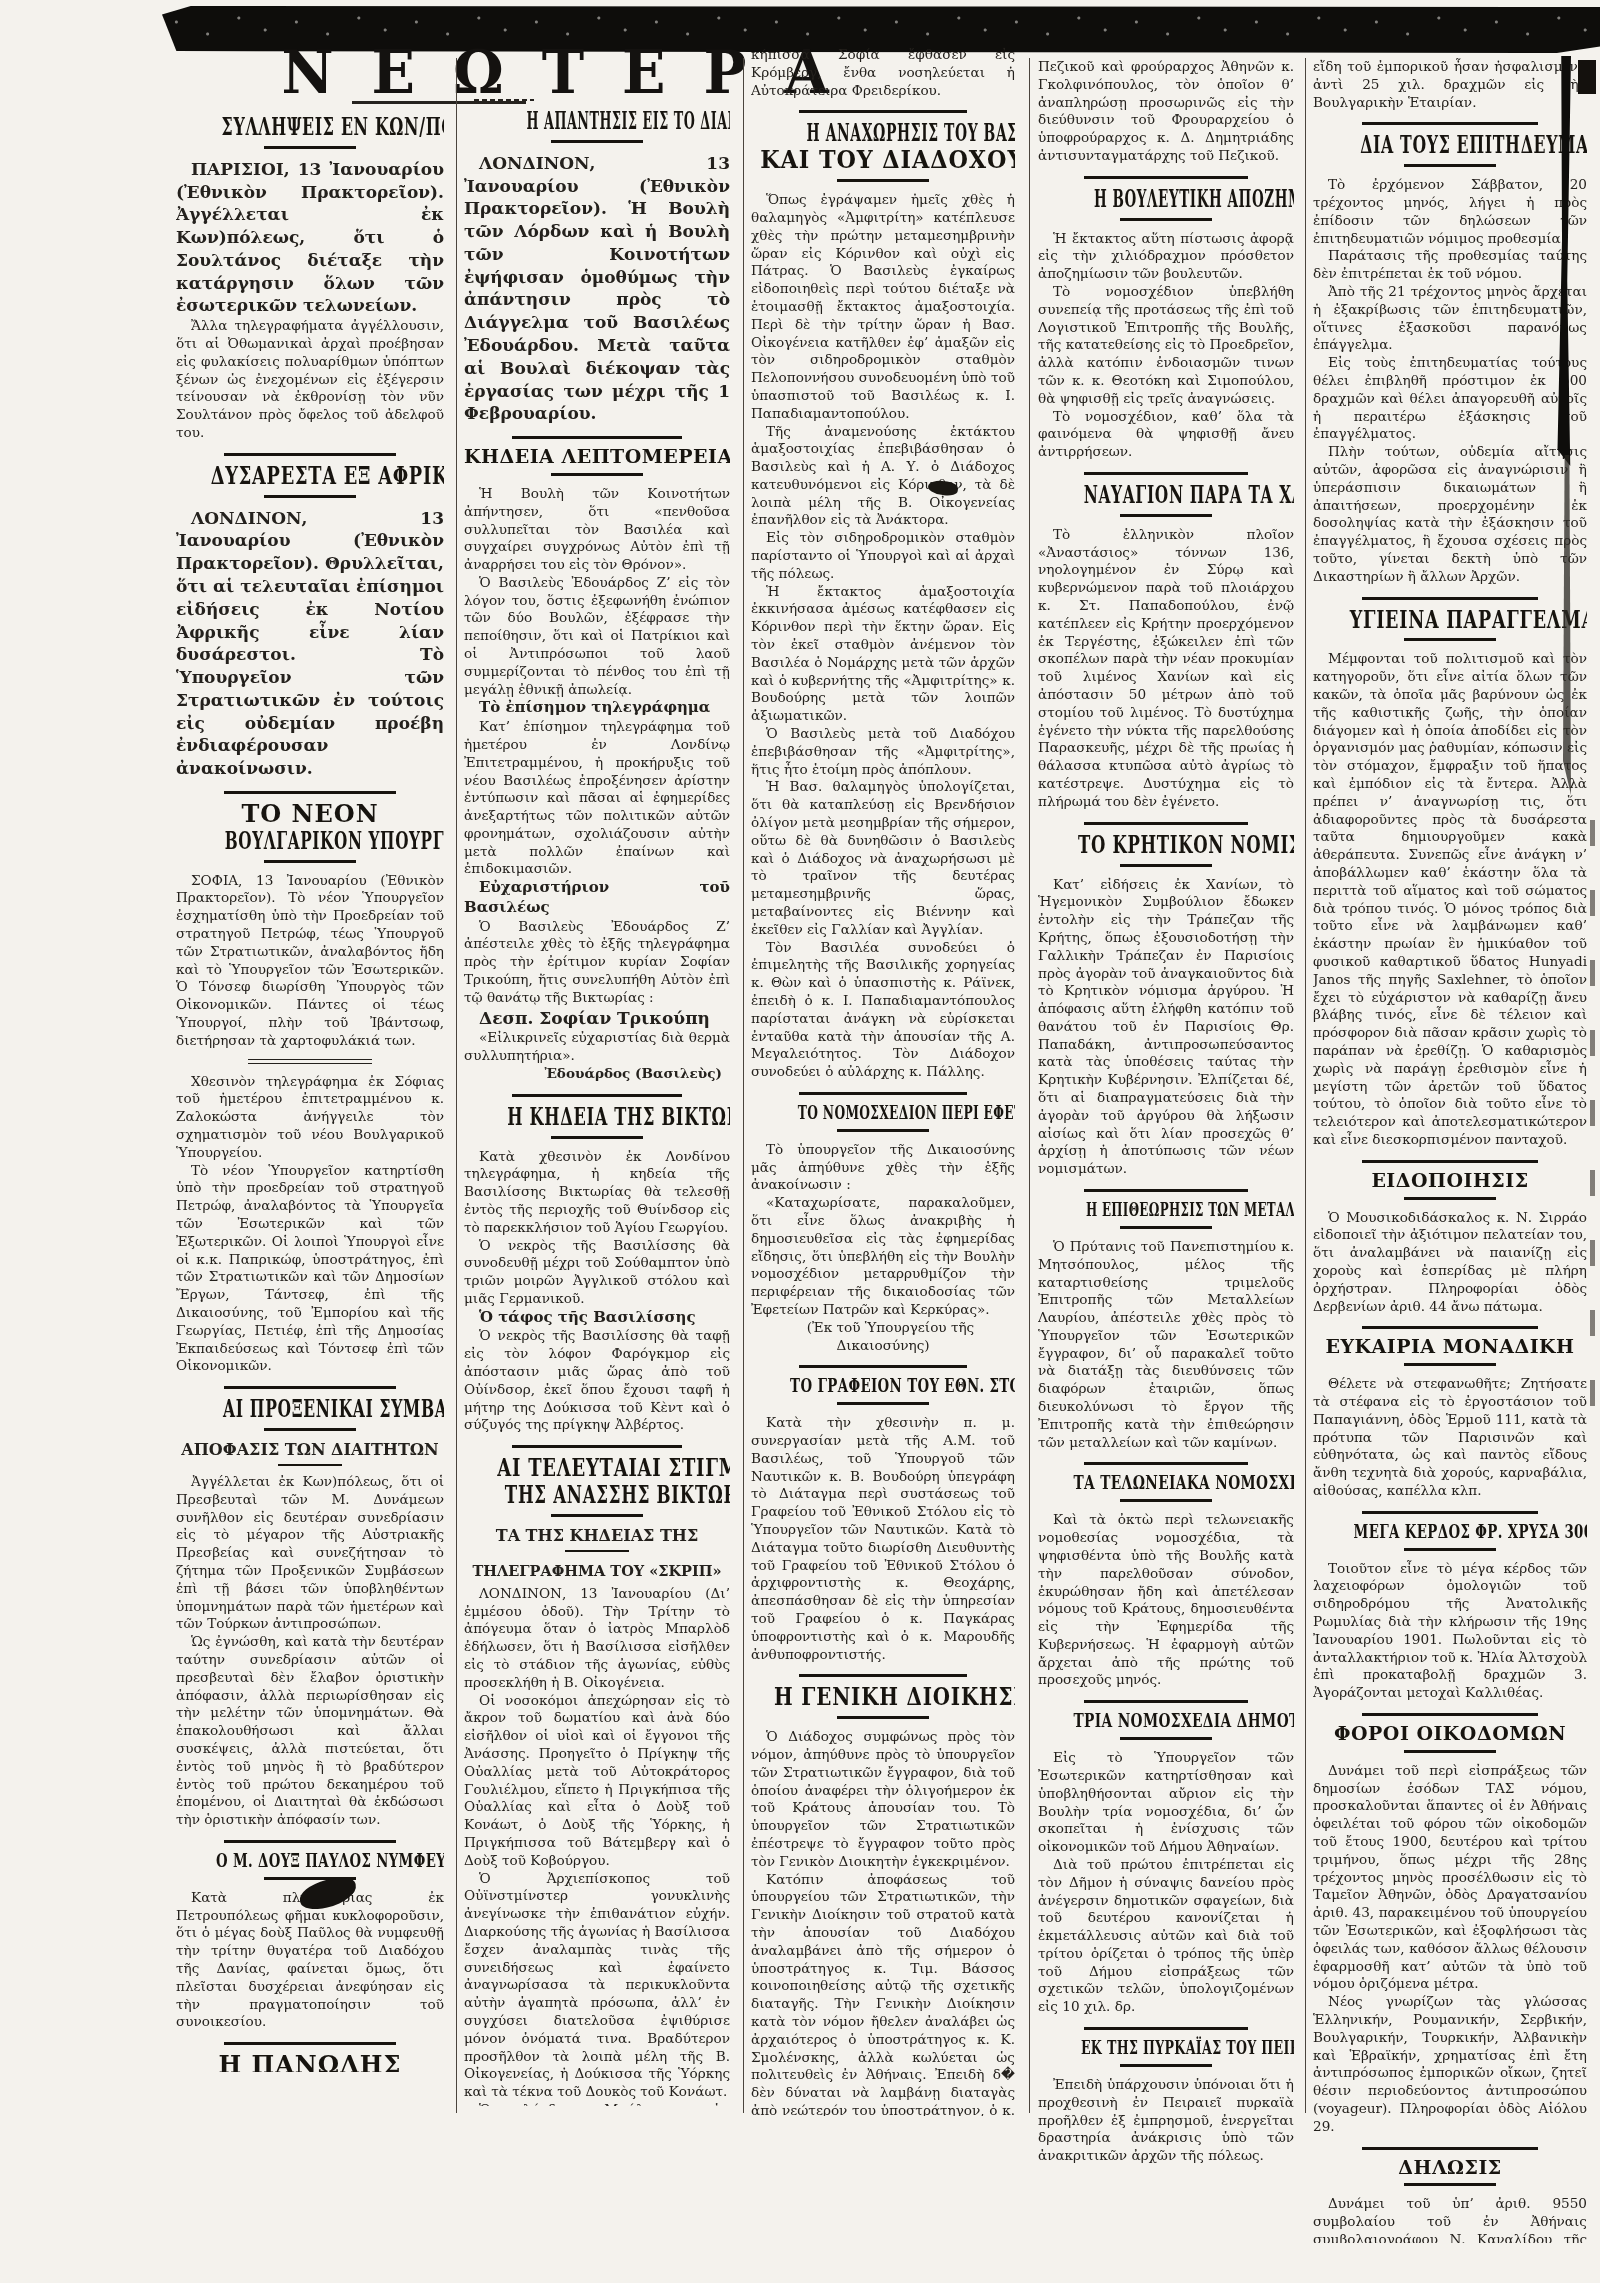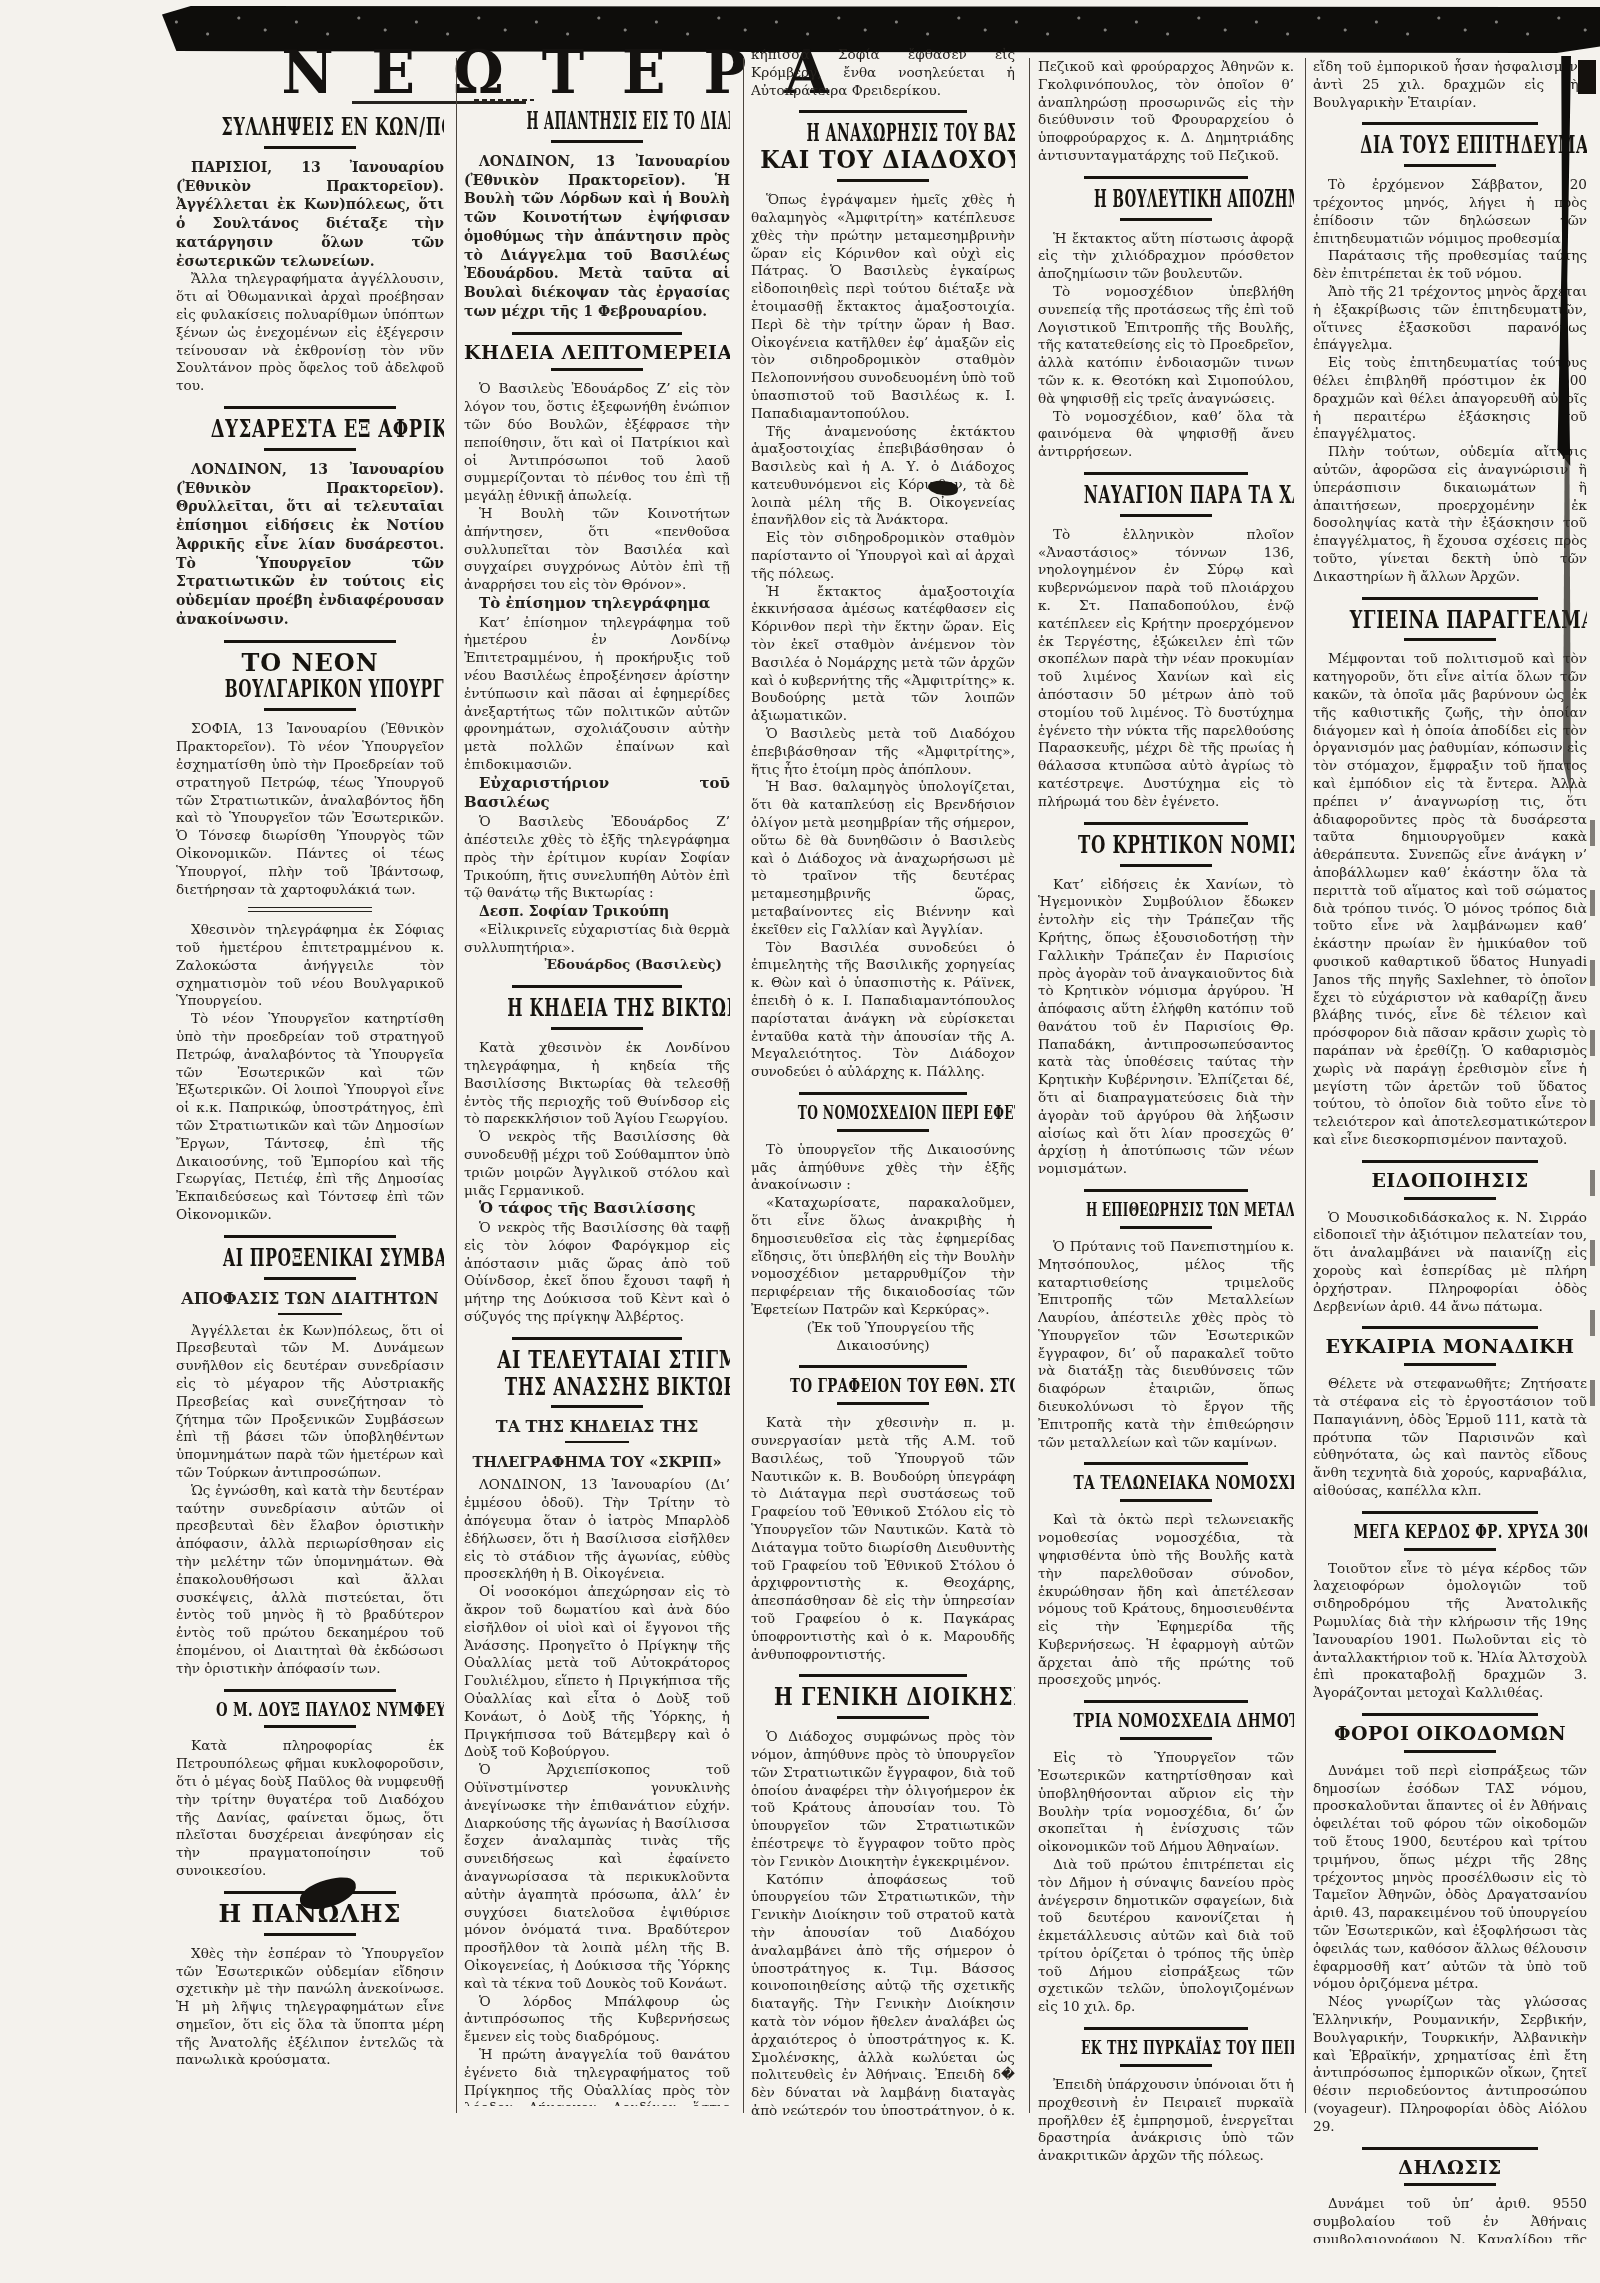--- a/index.html
+++ b/index.html
@@ -24,21 +24,21 @@
   .vrule{position:absolute;top:58px;width:1px;height:2055px;background:#4a443d;}
   
   .col{position:absolute;text-align:justify;font-size:13.6px;line-height:1.31;overflow:hidden;}
   .c1{left:176px;top:112px;width:268px;height:1960px;}
   .c2{left:464px;top:106px;width:266px;height:2000px;}
   .c3{left:751px;top:46px;width:264px;height:2070px;}
   .c4{left:1038px;top:58px;width:256px;height:2185px;}
   .c5{left:1313px;top:58px;width:274px;height:2185px;}
   .col p{margin:0;text-indent:15px;}
   .col p.cont{text-indent:0;}
-  .col p.boldp{font-weight:bold;font-size:14px;line-height:1.34;}
+  .col p.boldp{font-weight:bold;font-size:17px;line-height:1.34;}
   .lead{font-weight:normal;margin-top:12px;}
   .sep{width:64%;height:3px;background:#17140f;margin:11px auto 7px;}
   .headline{text-align:center;font-weight:bold;margin:2px 0 0;color:#17140f;}
   .h-lg{font-size:24px;line-height:1.12;letter-spacing:1px;}
   .h-md{font-size:19px;line-height:1.15;letter-spacing:.5px;}
   .h-line{white-space:nowrap;}
   .underline{width:92px;height:3px;background:#17140f;margin:5px auto 9px;}
   .underline.thin{width:64px;height:2px;margin:3px auto 7px;}
   .subhead{text-align:center;font-weight:bold;font-size:16px;margin:4px 0 0;white-space:nowrap;}
   .kicker{text-align:center;font-weight:bold;font-size:14.5px;margin:10px 0 4px;white-space:nowrap;}
@@ -121,22 +121,22 @@
       <div class="headline h-lg">
         <div class="h-line fit" style="transform: scaleX(0.52988);">Η ΑΠΑΝΤΗΣΙΣ ΕΙΣ ΤΟ ΔΙΑΓΓΕΛΜΑ</div>
       </div>
       <div class="underline"></div>
       <p class="boldp">ΛΟΝΔΙΝΟΝ, 13 Ἰανουαρίου (Ἐθνικὸν Πρακτορεῖον). Ἡ Βουλὴ τῶν Λόρδων καὶ ἡ Βουλὴ τῶν Κοινοτήτων ἐψήφισαν ὁμοθύμως τὴν ἀπάντησιν πρὸς τὸ Διάγγελμα τοῦ Βασιλέως Ἐδουάρδου. Μετὰ ταῦτα αἱ Βουλαὶ διέκοψαν τὰς ἐργασίας των μέχρι τῆς 1 Φεβρουαρίου.</p>
       <div class="sep"></div>
       <div class="headline h-md">
         <div class="h-line fit">ΚΗΔΕΙΑ ΛΕΠΤΟΜΕΡΕΙΑΙ</div>
       </div>
       <div class="underline"></div>
+      <p>Ἡ Βουλὴ τῶν Κοινοτήτων ἀπήντησεν, ὅτι «πενθοῦσα συλλυπεῖται τὸν Βασιλέα καὶ συγχαίρει συγχρόνως Αὐτὸν ἐπὶ τῇ ἀναρρήσει του εἰς τὸν Θρόνον».</p>
       <p>Ὁ Βασιλεὺς Ἐδουάρδος Ζ’ εἰς τὸν λόγον του, ὅστις ἐξεφωνήθη ἐνώπιον τῶν δύο Βουλῶν, ἐξέφρασε τὴν πεποίθησιν, ὅτι καὶ οἱ Πατρίκιοι καὶ οἱ Ἀντιπρόσωποι τοῦ λαοῦ συμμερίζονται τὸ πένθος του ἐπὶ τῇ μεγάλῃ ἐθνικῇ ἀπωλείᾳ.</p>
-      <p>Ἡ Βουλὴ τῶν Κοινοτήτων ἀπήντησεν, ὅτι «πενθοῦσα συλλυπεῖται τὸν Βασιλέα καὶ συγχαίρει συγχρόνως Αὐτὸν ἐπὶ τῇ ἀναρρήσει του εἰς τὸν Θρόνον».</p>
       <p class="inline-head">Τὸ ἐπίσημον τηλεγράφημα</p>
       <p>Κατ’ ἐπίσημον τηλεγράφημα τοῦ ἡμετέρου ἐν Λονδίνῳ Ἐπιτετραμμένου, ἡ προκήρυξις τοῦ νέου Βασιλέως ἐπροξένησεν ἀρίστην ἐντύπωσιν καὶ πᾶσαι αἱ ἐφημερίδες ἀνεξαρτήτως τῶν πολιτικῶν αὐτῶν φρονημάτων, σχολιάζουσιν αὐτὴν μετὰ πολλῶν ἐπαίνων καὶ ἐπιδοκιμασιῶν.</p>
       <p class="inline-head">Εὐχαριστήριον τοῦ Βασιλέως</p>
       <p>Ὁ Βασιλεὺς Ἐδουάρδος Ζ’ ἀπέστειλε χθὲς τὸ ἑξῆς τηλεγράφημα πρὸς τὴν ἐρίτιμον κυρίαν Σοφίαν Τρικούπη, ἥτις συνελυπήθη Αὐτὸν ἐπὶ τῷ θανάτῳ τῆς Βικτωρίας :</p>
       <p class="boldp">Δεσπ. Σοφίαν Τρικούπη</p>
       <p>«Εἰλικρινεῖς εὐχαριστίας διὰ θερμὰ συλλυπητήρια».</p>
       <p class="sig">Ἐδουάρδος (Βασιλεὺς)</p>
       <div class="sep"></div>
       <div class="headline h-lg">
         <div class="h-line fit" style="transform: scaleX(0.675127);">Η ΚΗΔΕΙΑ ΤΗΣ ΒΙΚΤΩΡΙΑΣ</div>

